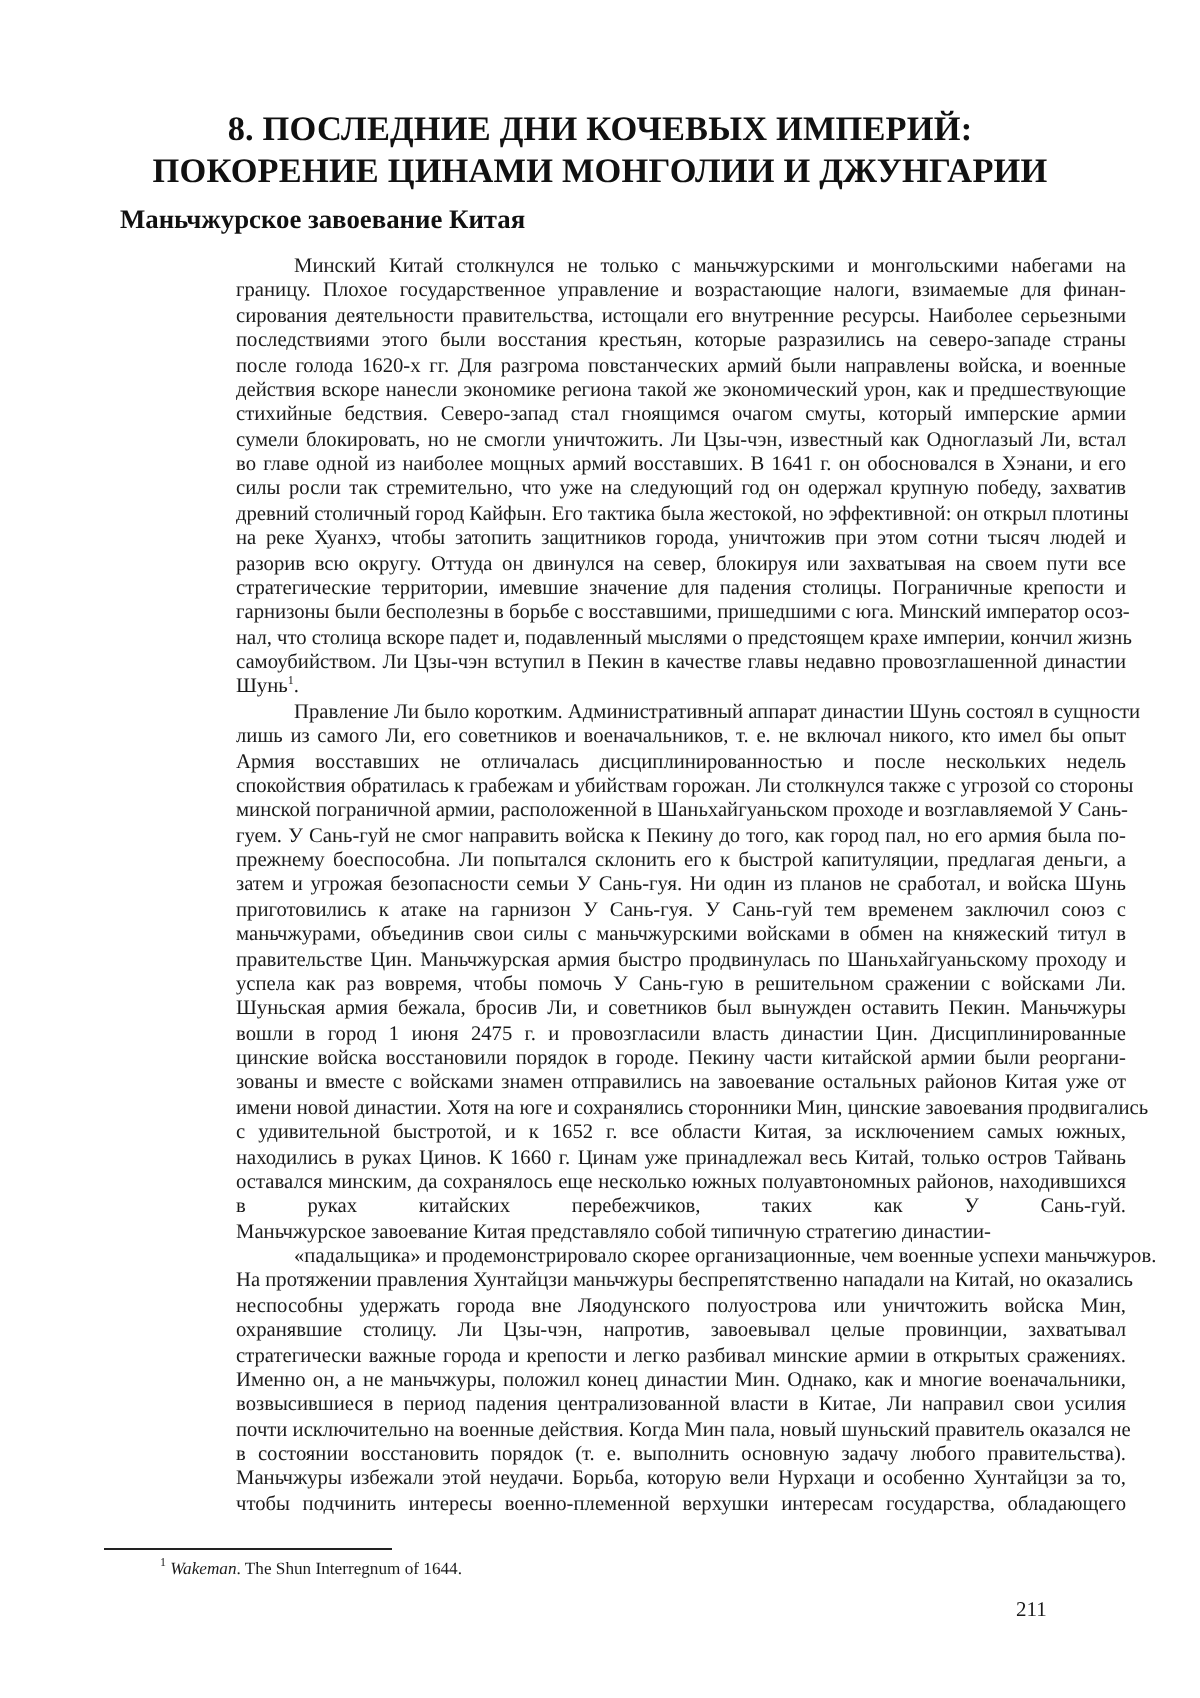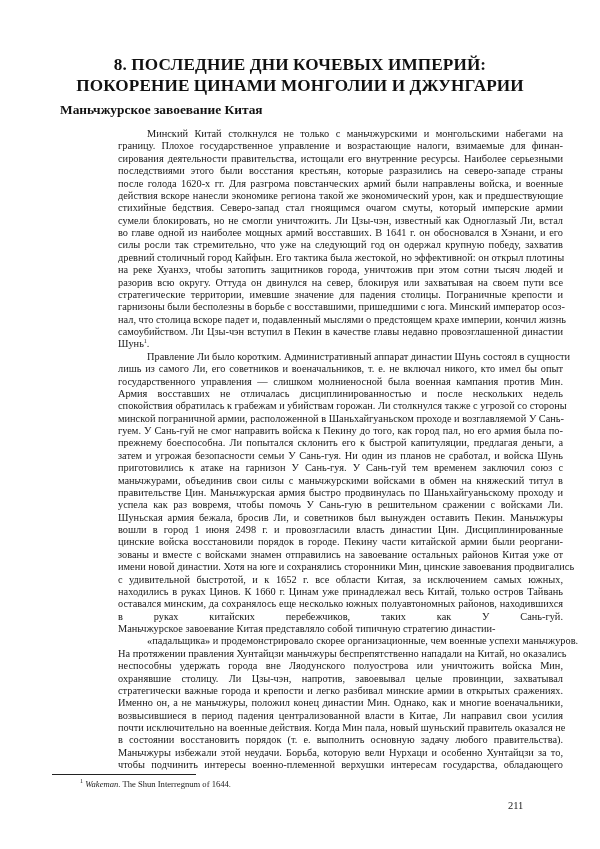--- a/index.html
+++ b/index.html
@@ -45,33 +45,32 @@
     <span class="line">на реке Хуанхэ, чтобы затопить защитников города, уничтожив при этом сотни тысяч людей и</span>
     <span class="line">разорив всю округу. Оттуда он двинулся на север, блокируя или захватывая на своем пути все</span>
     <span class="line">стратегические территории, имевшие значение для падения столицы. Пограничные крепости и</span>
     <span class="line">гарнизоны были бесполезны в борьбе с восставшими, пришедшими с юга. Минский император осоз-</span>
     <span class="line">нал, что столица вскоре падет и, подавленный мыслями о предстоящем крахе империи, кончил жизнь</span>
     <span class="line">самоубийством. Ли Цзы-чэн вступил в Пекин в качестве главы недавно провозглашенной династии</span>
     <span class="line last"><span>Шунь</span><sup>1</sup><span>.</span></span>
 
     <span class="line indent">Правление Ли было коротким. Административный аппарат династии Шунь состоял в сущности</span>
     <span class="line">лишь из самого Ли, его советников и военачальников, т. е. не включал никого, кто имел бы опыт</span>
-    <span class="line">государственного управления — слишком молниеносной была военная кампания против Мин.</span>
     <span class="line">Армия восставших не отличалась дисциплинированностью и после нескольких недель</span>
     <span class="line">спокойствия обратилась к грабежам и убийствам горожан. Ли столкнулся также с угрозой со стороны</span>
     <span class="line">минской пограничной армии, расположенной в Шаньхайгуаньском проходе и возглавляемой У Сань-</span>
     <span class="line">гуем. У Сань-гуй не смог направить войска к Пекину до того, как город пал, но его армия была по-</span>
     <span class="line">прежнему боеспособна. Ли попытался склонить его к быстрой капитуляции, предлагая деньги, а</span>
     <span class="line">затем и угрожая безопасности семьи У Сань-гуя. Ни один из планов не сработал, и войска Шунь</span>
     <span class="line">приготовились к атаке на гарнизон У Сань-гуя. У Сань-гуй тем временем заключил союз с</span>
     <span class="line">маньчжурами, объединив свои силы с маньчжурскими войсками в обмен на княжеский титул в</span>
     <span class="line">правительстве Цин. Маньчжурская армия быстро продвинулась по Шаньхайгуаньскому проходу и</span>
     <span class="line">успела как раз вовремя, чтобы помочь У Сань-гую в решительном сражении с войсками Ли.</span>
     <span class="line">Шуньская армия бежала, бросив Ли, и советников был вынужден оставить Пекин. Маньчжуры</span>
-    <span class="line">вошли в город 1 июня 2498 г. и провозгласили власть династии Цин. Дисциплинированные</span>
+    <span class="line">вошли в город 1 июня 2475 г. и провозгласили власть династии Цин. Дисциплинированные</span>
     <span class="line">цинские войска восстановили порядок в городе. Пекину части китайской армии были реоргани-</span>
     <span class="line">зованы и вместе с войсками знамен отправились на завоевание остальных районов Китая уже от</span>
     <span class="line">имени новой династии. Хотя на юге и сохранялись сторонники Мин, цинские завоевания продвигались</span>
     <span class="line">с удивительной быстротой, и к 1652 г. все области Китая, за исключением самых южных,</span>
     <span class="line">находились в руках Цинов. К 1660 г. Цинам уже принадлежал весь Китай, только остров Тайвань</span>
     <span class="line">оставался минским, да сохранялось еще несколько южных полуавтономных районов, находившихся</span>
     <span class="line">в руках китайских перебежчиков, таких как У Сань-гуй.</span>
     <span class="line last">Маньчжурское завоевание Китая представляло собой типичную стратегию династии-</span>
 
     <span class="line indent">«падальщика» и продемонстрировало скорее организационные, чем военные успехи маньчжуров.</span>

